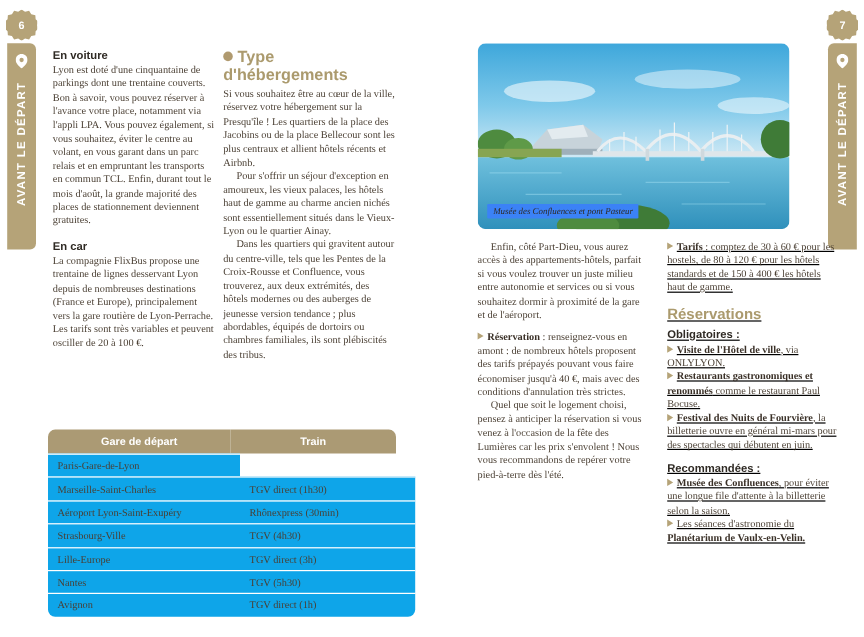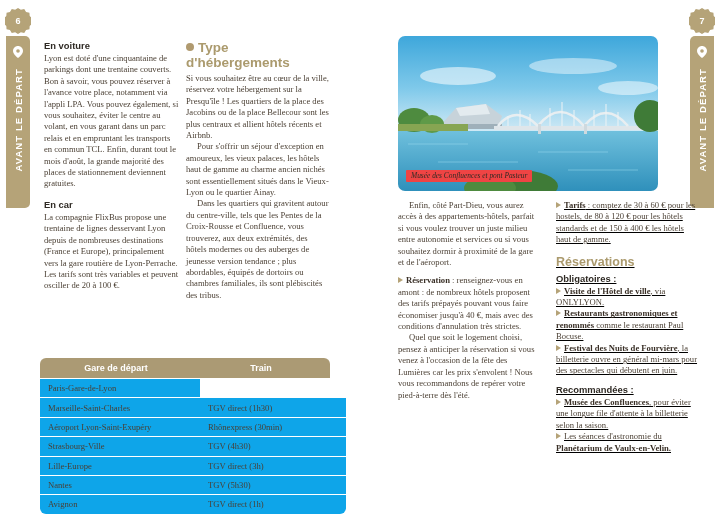--- a/index.html
+++ b/index.html
@@ -102,21 +102,21 @@
   .tc.c2{width:138px;}
 
   
   .photo{
     position:absolute;left:38px;top:36px;width:260px;height:155px;
     border-radius:7px;overflow:hidden;
   }
   .photo svg{display:block;width:100%;height:100%;}
   .caption{
     position:absolute;left:8px;bottom:9px;
-    background:#ef4444;color:#2f2a24;
+    background:#3b82f6;color:#2f2a24;
     font-family:"Liberation Serif",serif;font-style:italic;
     font-size:7.4px;padding:1.6px 5px;border-radius:1px;
     white-space:nowrap;
   }
 </style>
 </head>
 <body>
 
 <div class="spread">
 

